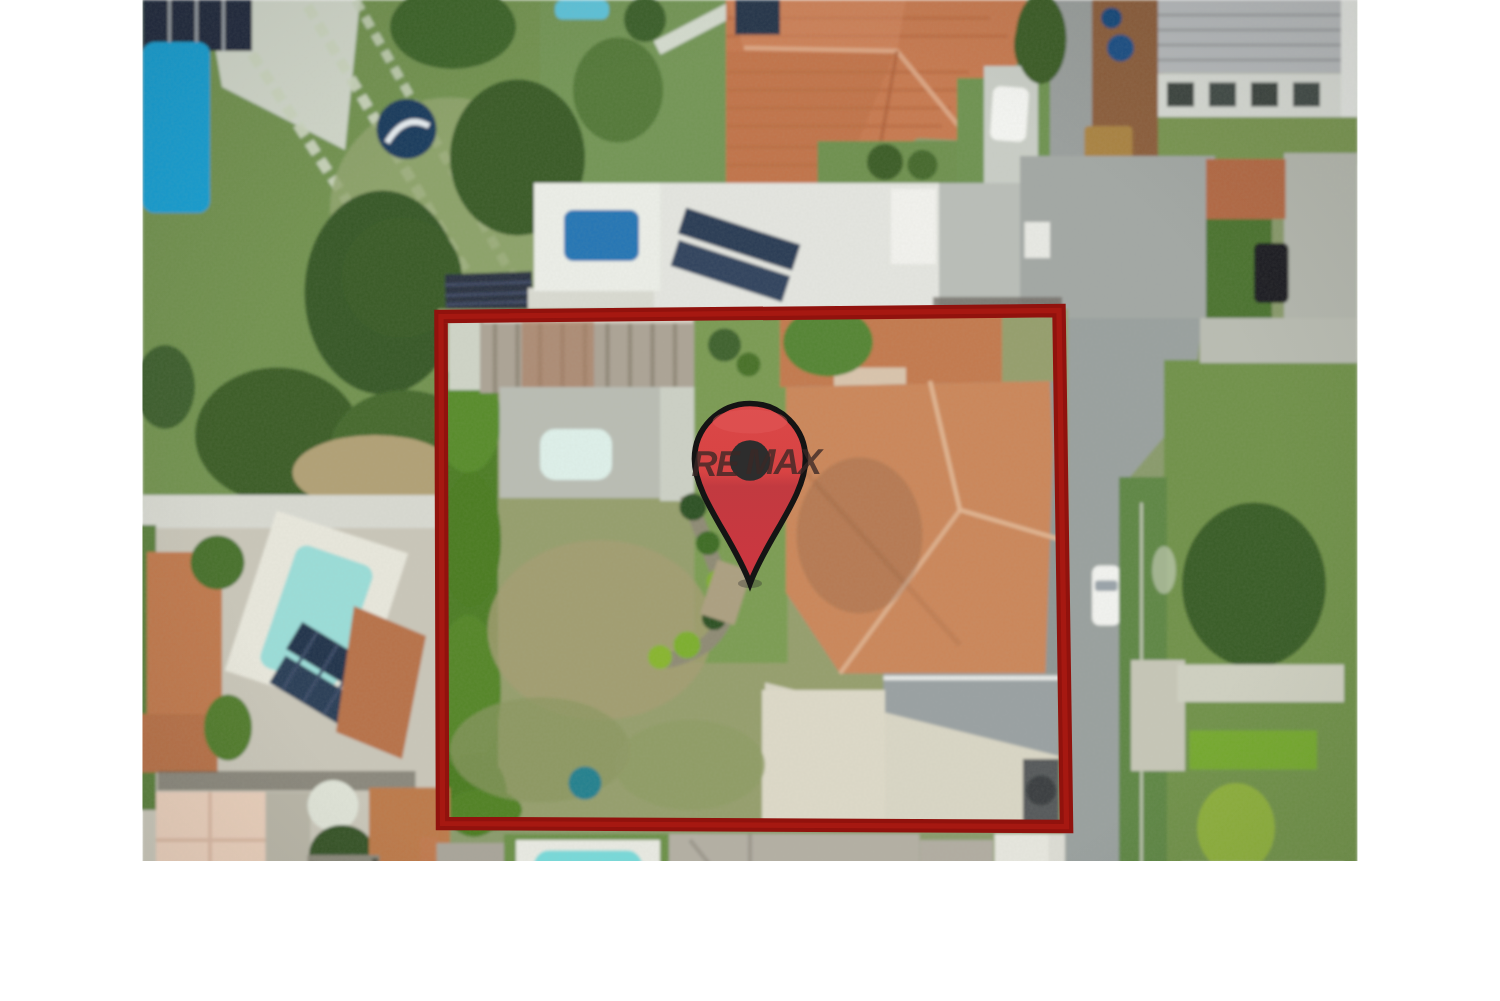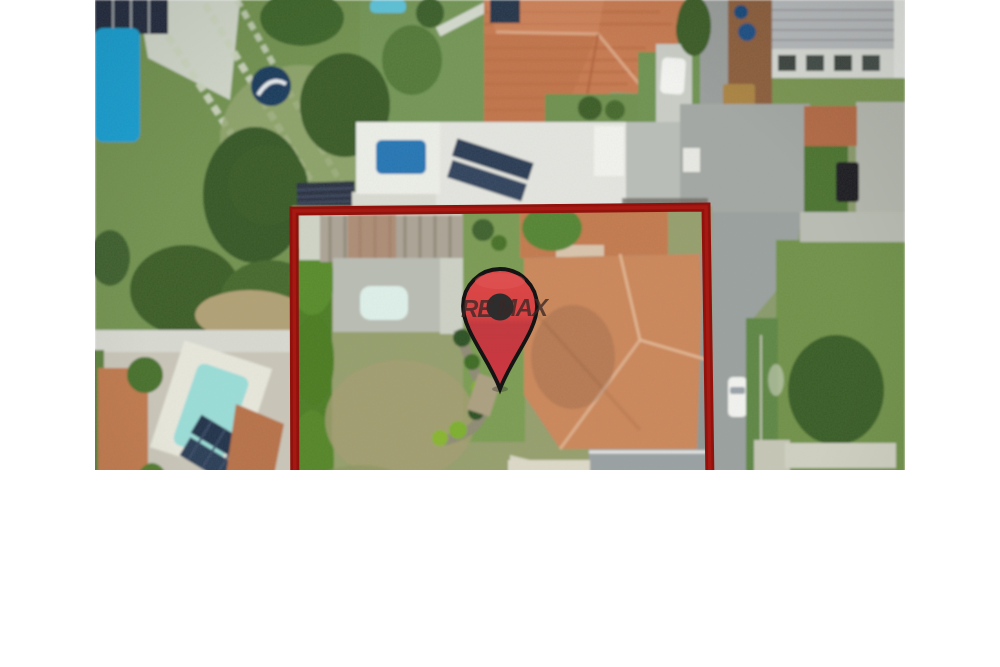--- a/index.html
+++ b/index.html
@@ -1,16 +1,16 @@
 <!DOCTYPE html>
 <html><head>
 <meta charset="utf-8">
 <style>
 html,body{margin:0;padding:0;background:#fff;}
-#stage{width:1000px;height:470px;position:relative;background:#ec4899;overflow:hidden;
+#stage{width:1000px;height:574px;position:relative;background:#ec4899;overflow:hidden;
 font-family:"Liberation Sans",sans-serif;}
 </style>
 </head>
 <body>
 <div id="stage">
 <svg width="1000" height="667" viewBox="0 0 1000 667" xmlns="http://www.w3.org/2000/svg">
 <defs>
   <filter id="soft" x="-5%" y="-5%" width="110%" height="110%">
     <feGaussianBlur stdDeviation="1.1"></feGaussianBlur>
   </filter>

